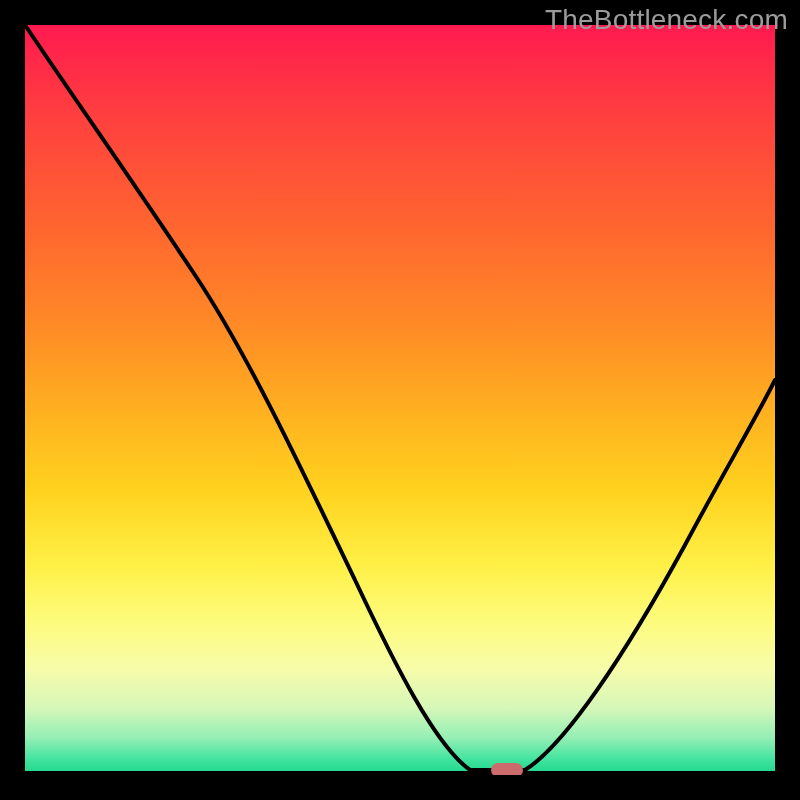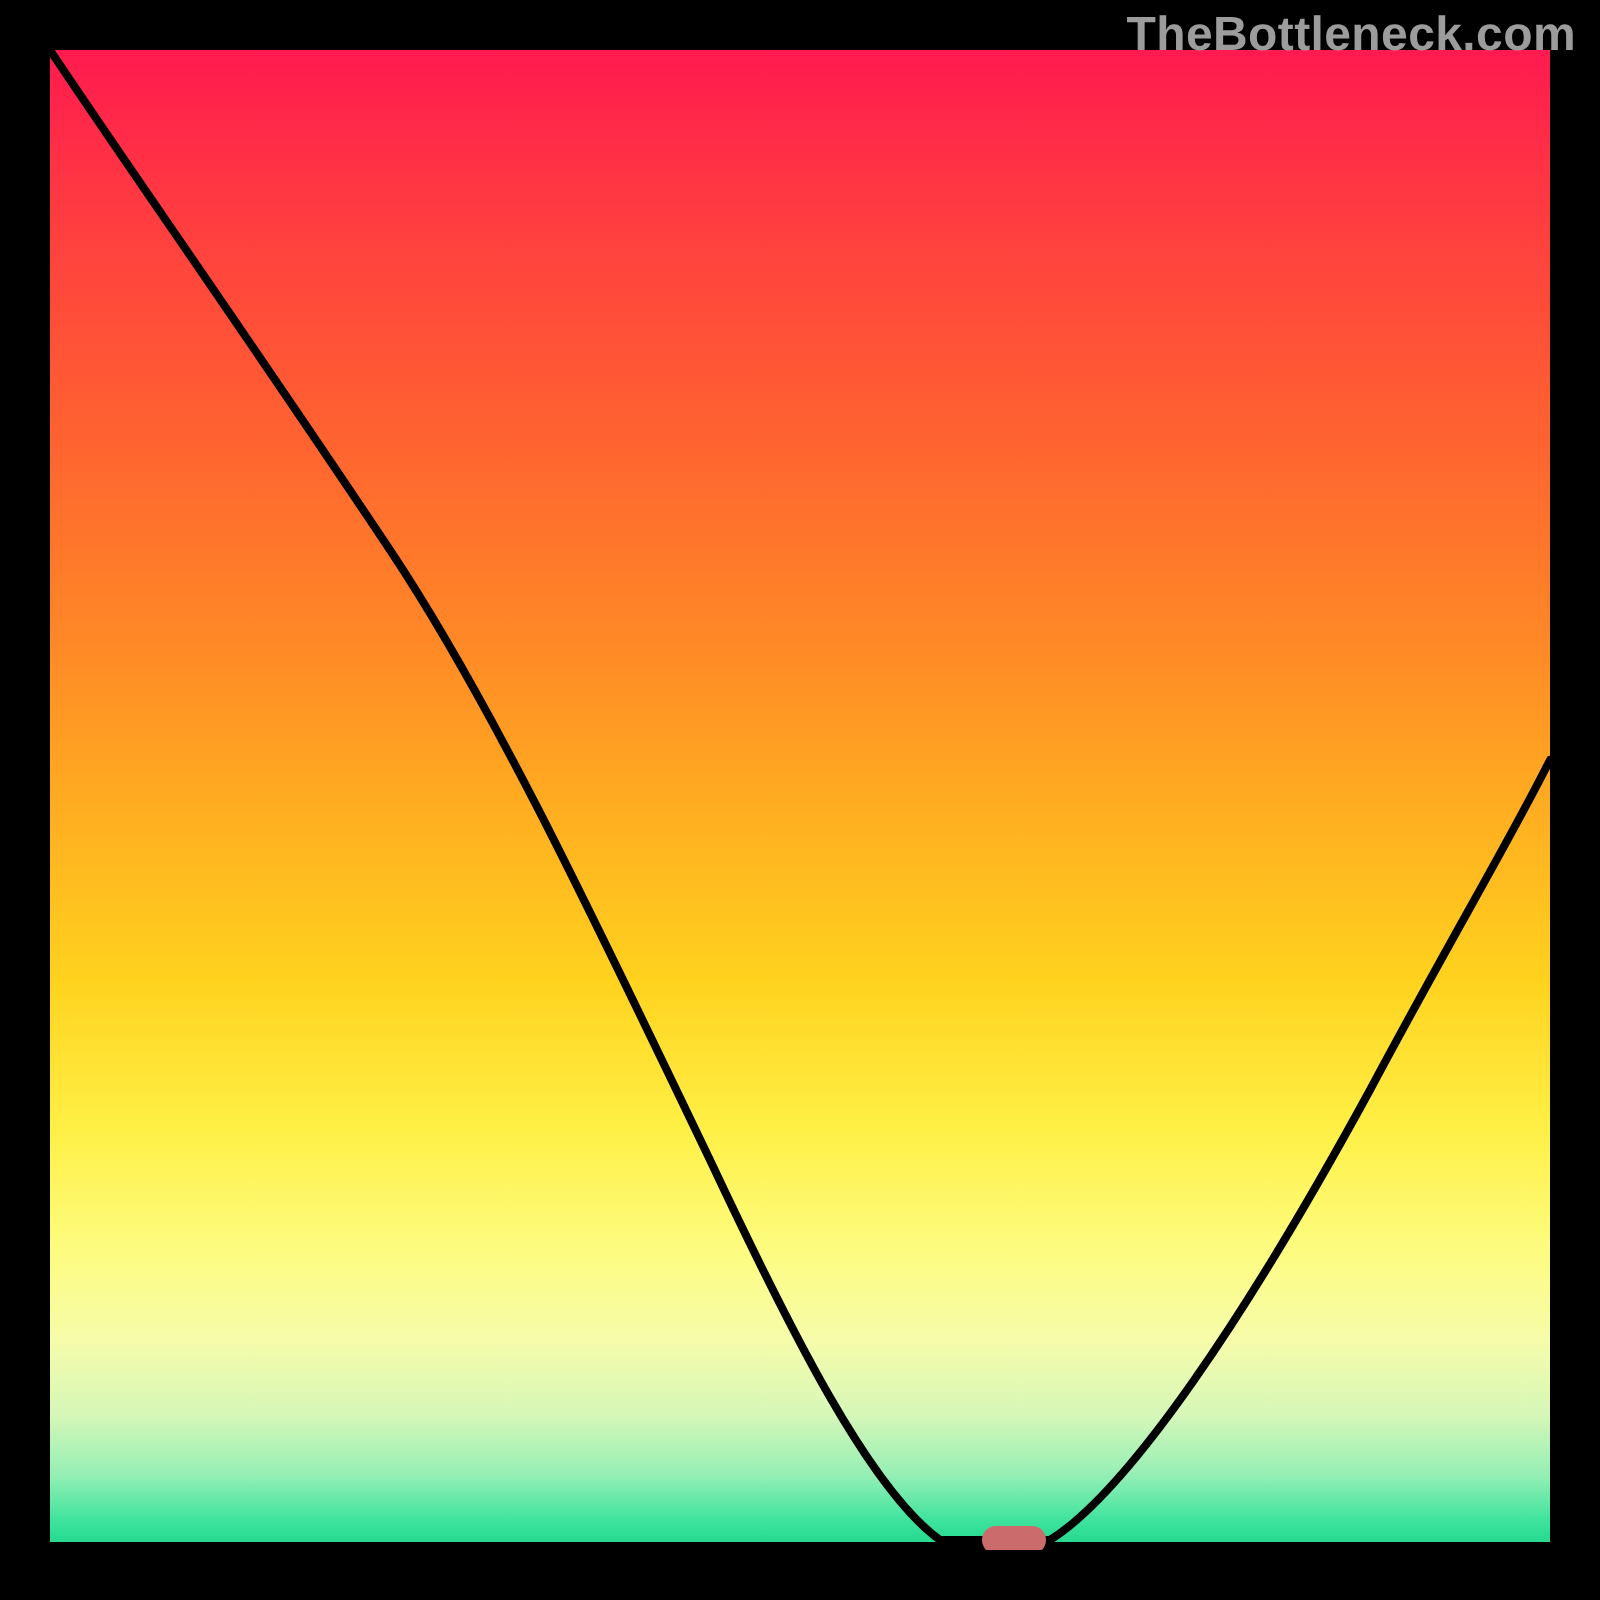--- a/index.html
+++ b/index.html
@@ -58,22 +58,22 @@
     stroke-width: 4;
   }
   .marker {
     fill: #cc6b6b;
   }
   .watermark {
     position: absolute;
     top: 4px;
     right: 12px;
     color: #9c9c9c;
-    font-size: 24px;
-    font-weight: 700;
+    font-size: 28px;
+    font-weight: 400;
     letter-spacing: 0.2px;
   }
 </style>
 </head>
 <body>
 
 <div class="plot-wrap">
 
   <div class="plot-background"></div>
 

